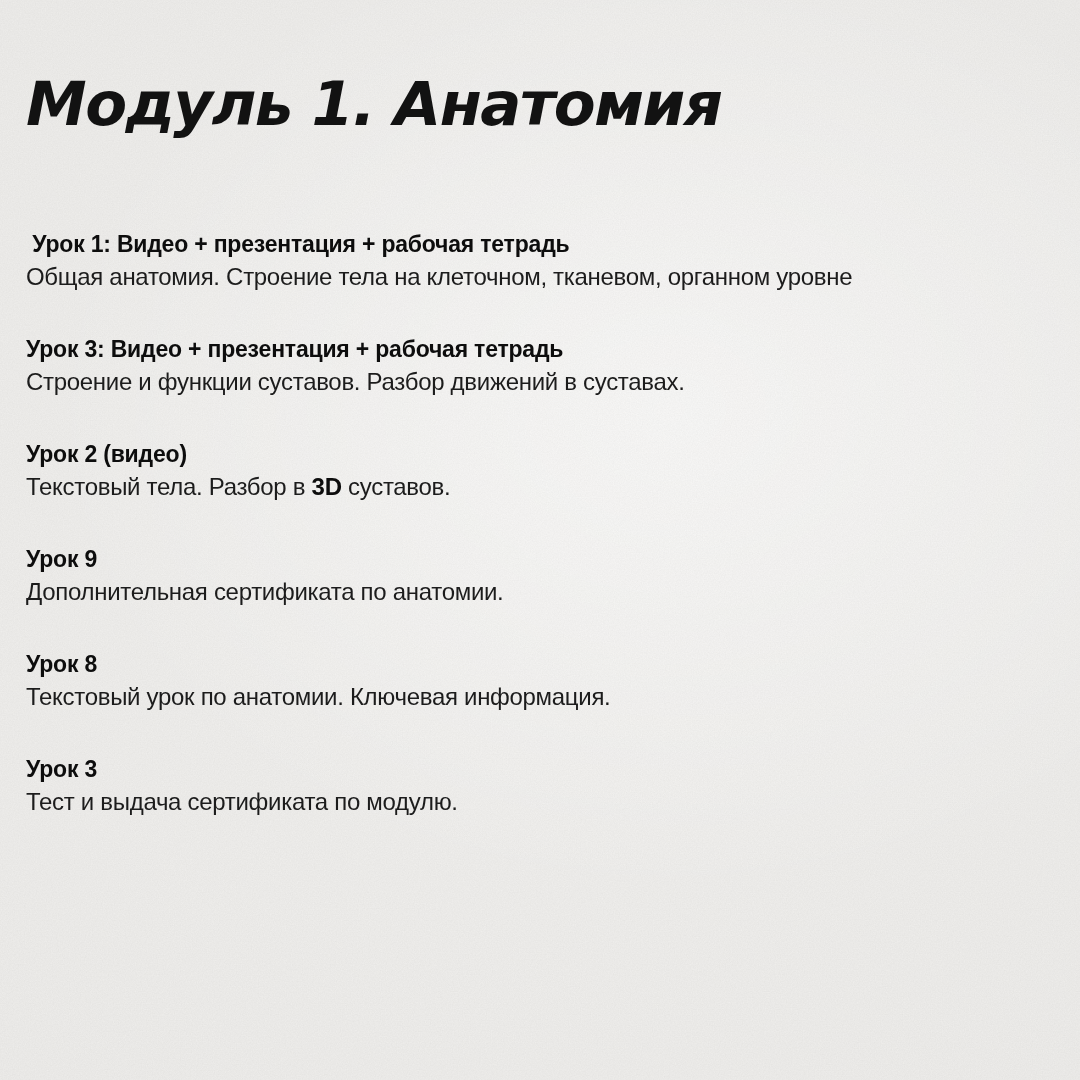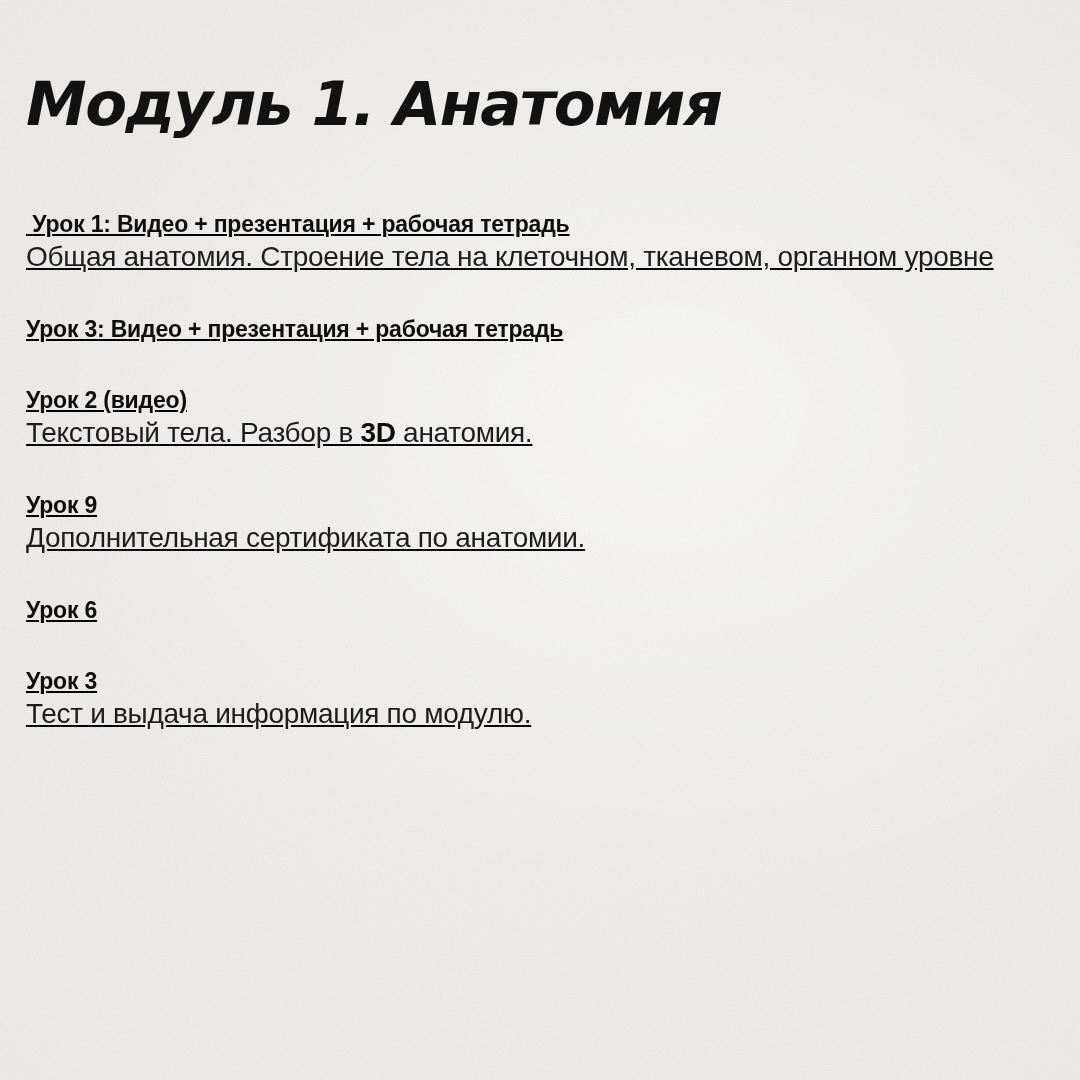--- a/index.html
+++ b/index.html
@@ -42,38 +42,37 @@
     font-family: "DejaVu Sans", "Liberation Sans", sans-serif;
     font-weight: 800;
     font-style: italic;
     font-size: 61px;
     line-height: 80px;
     letter-spacing: -1.5px;
     color: #121212;
     white-space: nowrap;
   }
   .lessons {
-    margin-top: 64px;
-    text-decoration: underline;
+    margin-top: 84px;
   }
   .lesson {
     margin-bottom: 39px;
   }
   .lesson-header {
     margin: 0;
     font-size: 23px;
     line-height: 32px;
     font-weight: 700;
     letter-spacing: -0.2px;
     color: #0d0d0d;
     white-space: pre-wrap; 
   }
   .lesson-desc {
     margin: 0;
-    font-size: 28px;
+    font-size: 24px;
     line-height: 34px;
     font-weight: 400;
     letter-spacing: -0.3px;
     color: #1c1c1c;
     white-space: nowrap;
   }
   .lesson-desc .bold {
     font-weight: 700;
     color: #0d0d0d;
   }
@@ -98,35 +97,37 @@
     <h1 class="title">Модуль 1. Анатомия</h1>
     <div class="lessons">
   <div class="lesson">
     <h2 class="lesson-header"> Урок 1: Видео + презентация + рабочая тетрадь</h2>
     <p class="lesson-desc"><span>Общая анатомия. Строение тела на клеточном, тканевом, органном уровне</span></p>
   </div>
 
 
   <div class="lesson">
     <h2 class="lesson-header">Урок 3: Видео + презентация + рабочая тетрадь</h2>
+    <p class="lesson-desc"><span>Строение и функции суставов. Разбор движений в суставах.</span></p>
   </div>
 
   <div class="lesson">
     <h2 class="lesson-header">Урок 2 (видео)</h2>
-    <p class="lesson-desc"><span>Текстовый тела. Разбор в </span><span class="bold">3D</span><span> анатомия.</span></p>
+    <p class="lesson-desc"><span>Текстовый тела. Разбор в </span><span class="bold">3D</span><span> суставов.</span></p>
   </div>
 
   <div class="lesson">
     <h2 class="lesson-header">Урок 9</h2>
     <p class="lesson-desc"><span>Дополнительная сертификата по анатомии.</span></p>
   </div>
 
   <div class="lesson">
-    <h2 class="lesson-header">Урок 6</h2>
+    <h2 class="lesson-header">Урок 8</h2>
+    <p class="lesson-desc"><span>Текстовый урок по анатомии. Ключевая информация.</span></p>
   </div>
 
   <div class="lesson">
     <h2 class="lesson-header">Урок 3</h2>
-    <p class="lesson-desc"><span>Тест и выдача информация по модулю.</span></p>
+    <p class="lesson-desc"><span>Тест и выдача сертификата по модулю.</span></p>
   </div>
 </div>
   </div>
 </div>
 
 </body></html>

